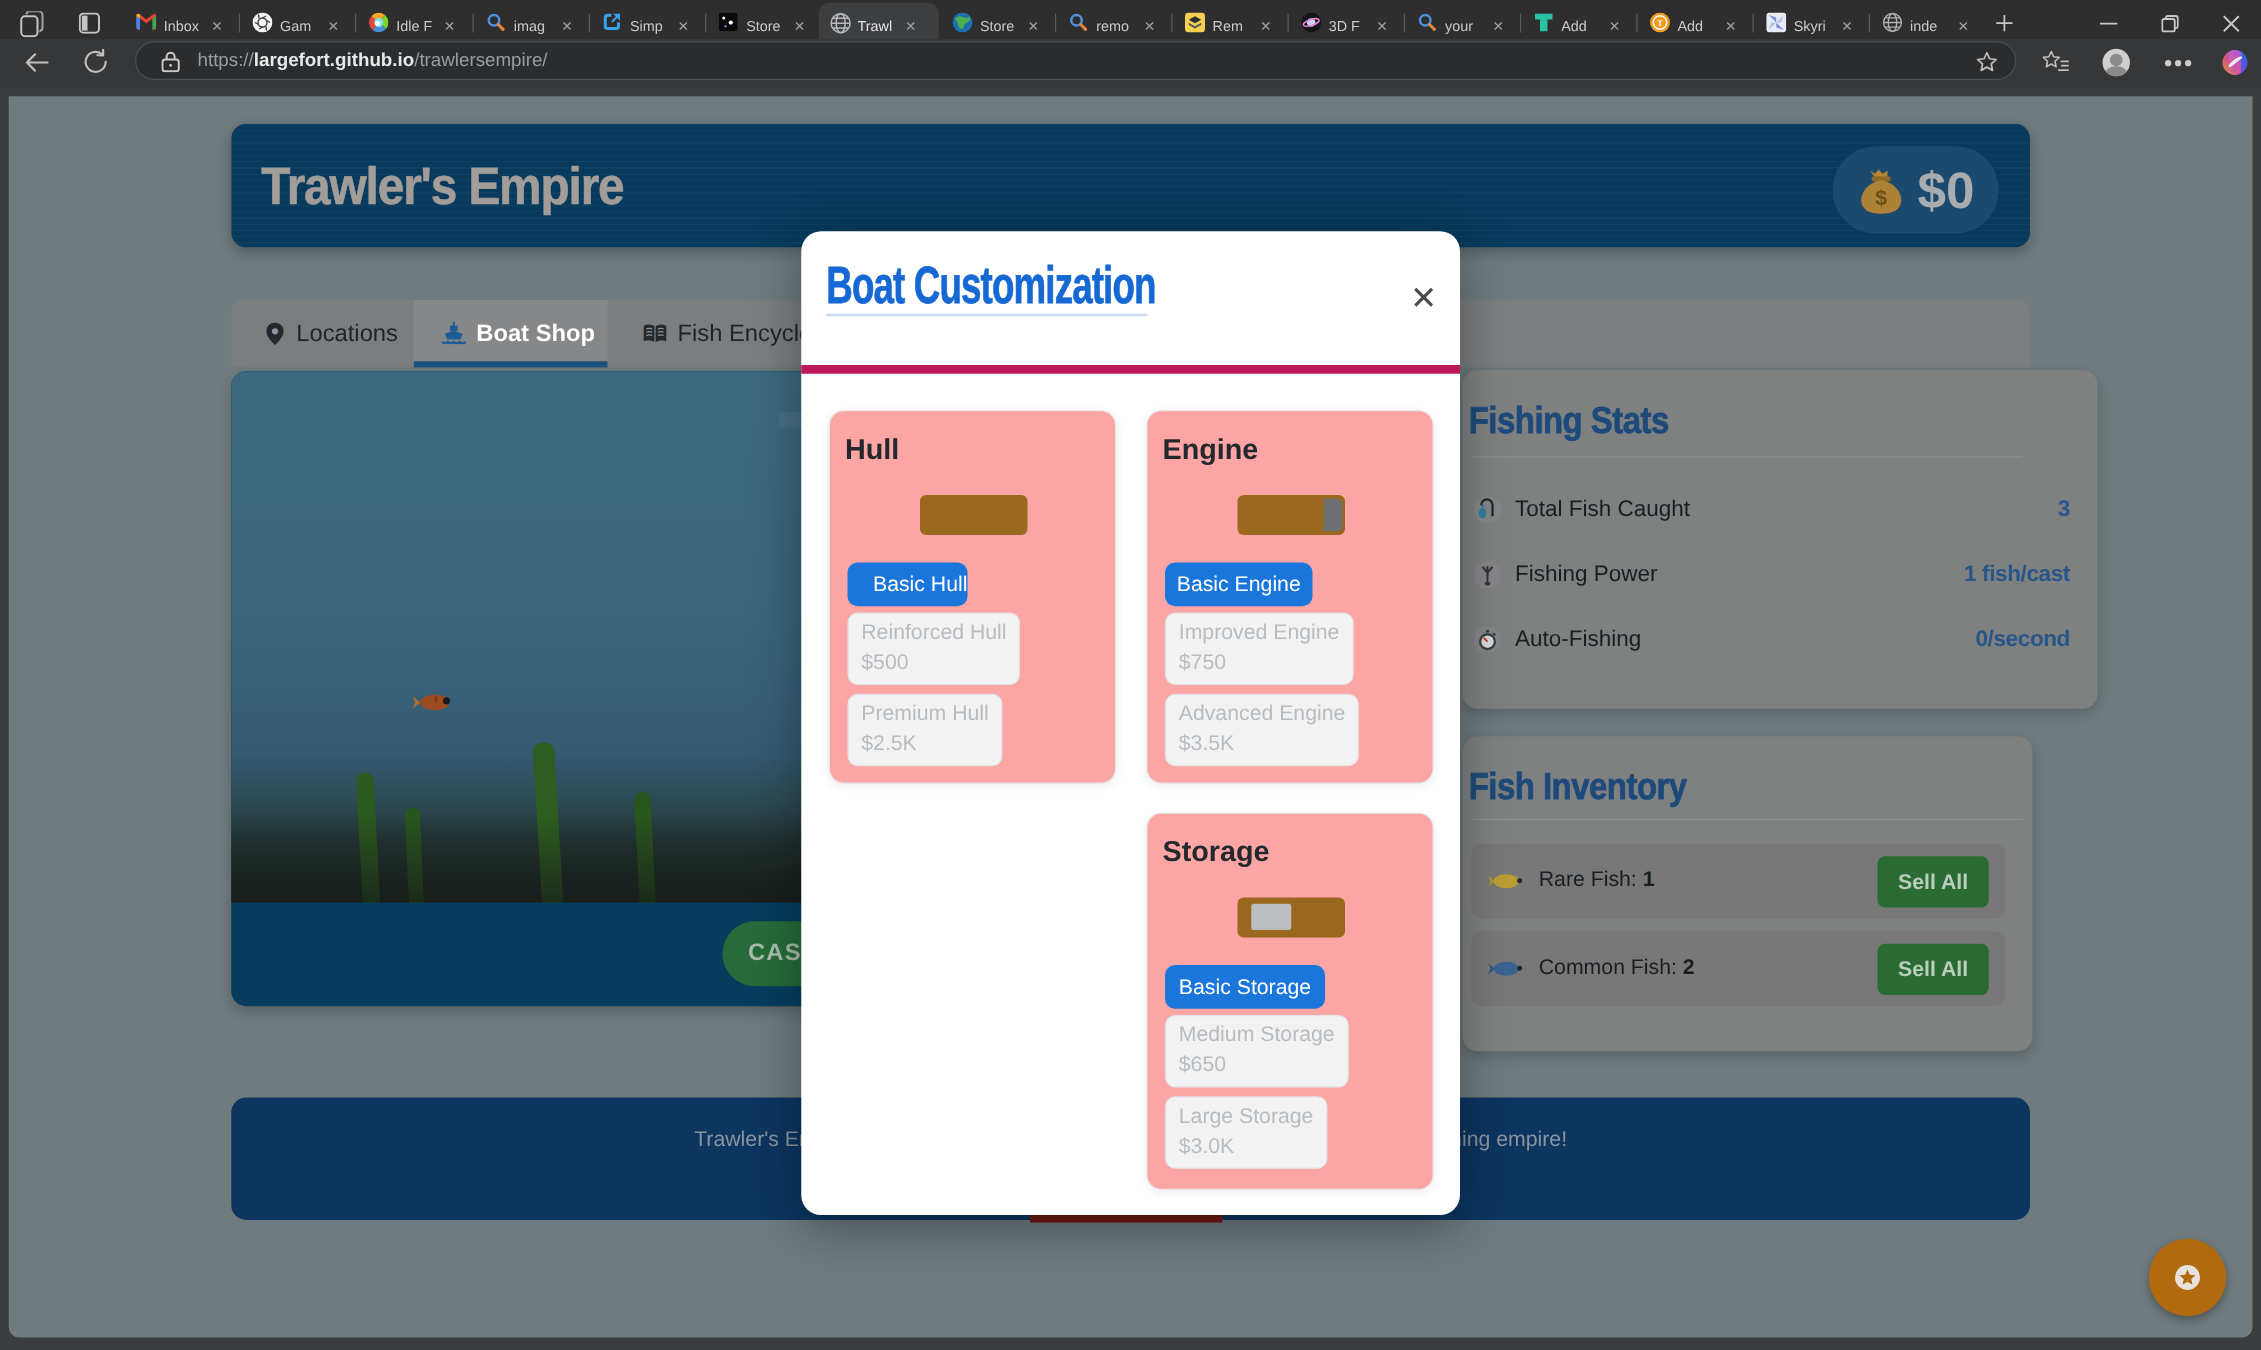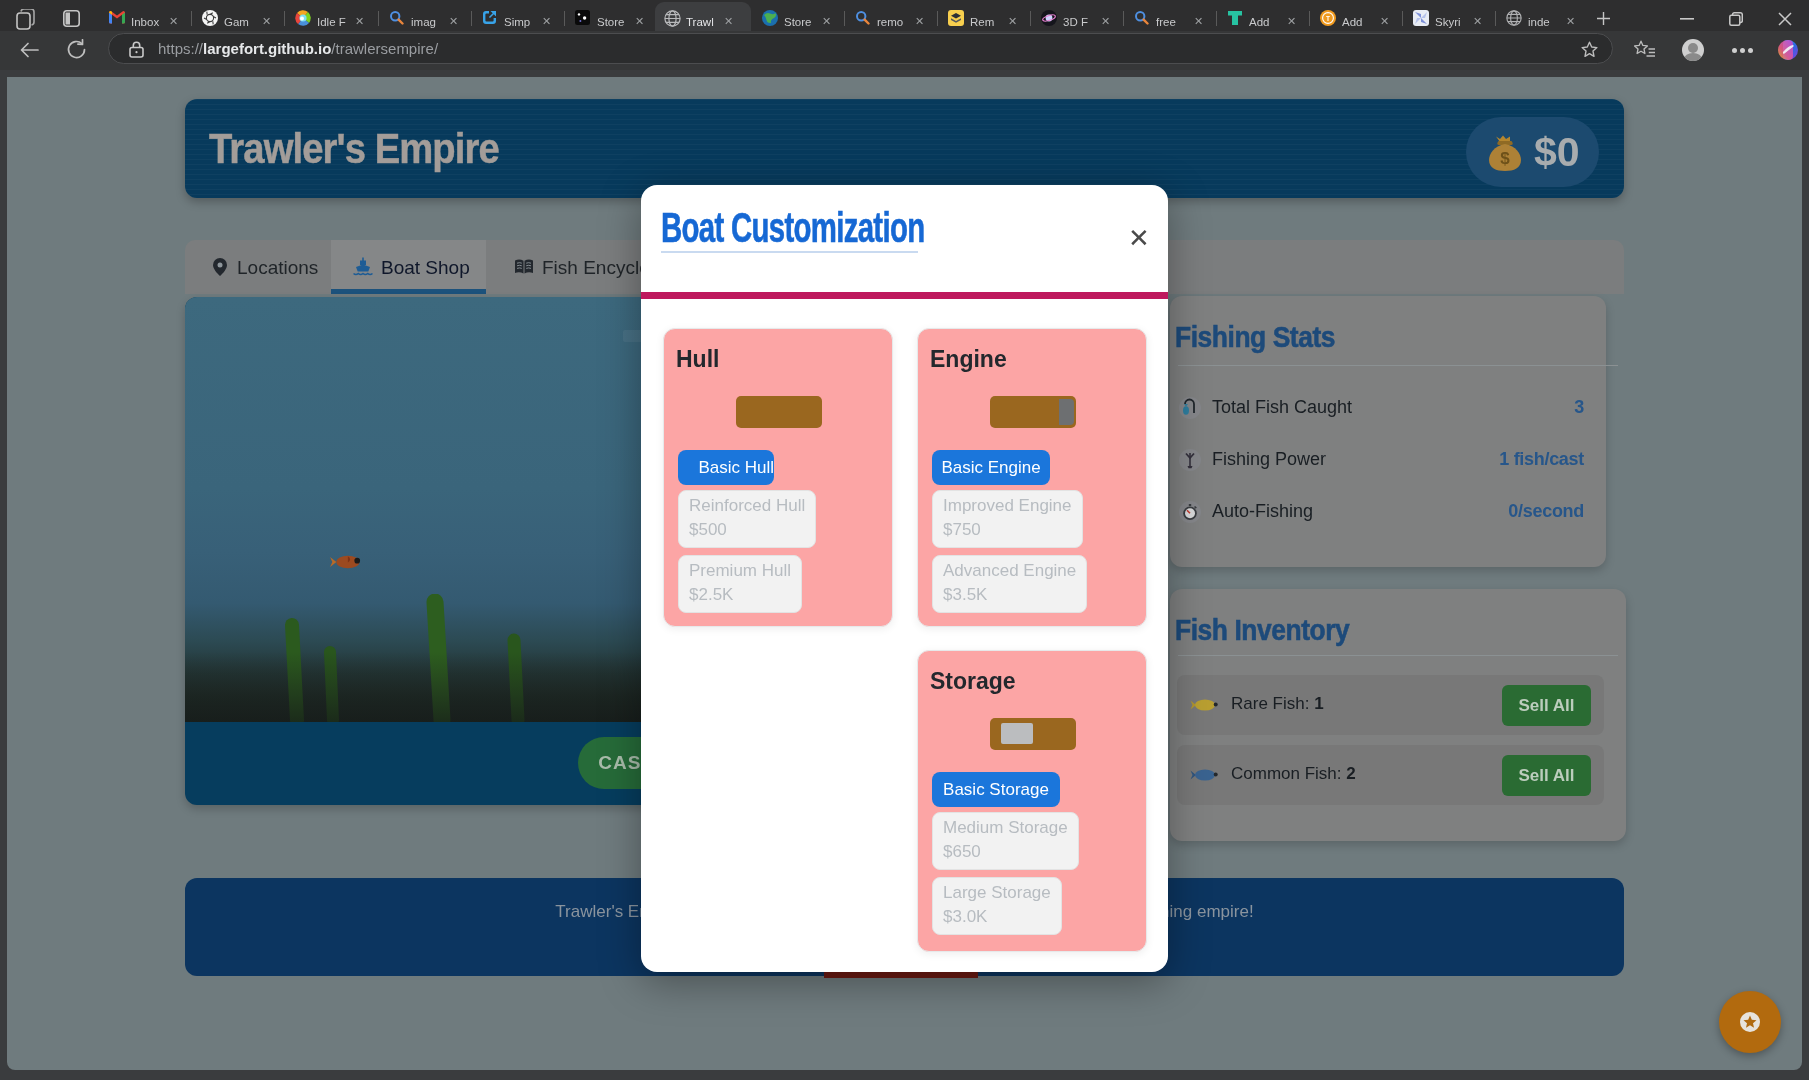--- a/index.html
+++ b/index.html
@@ -182,21 +182,21 @@
           </svg></span>
         <span class="ttl">3D F</span>
         <span class="tx">✕</span>
       </div>
     <div class="tabsep" style="left:1030px"></div>
     <div class="tab" style="left:1128px">
         <span class="ico"><svg width="15" height="15" viewBox="0 0 15 15">
             <circle cx="6.2" cy="6.2" r="4.2" fill="none" stroke="#4e8fe0" stroke-width="2"></circle>
             <path d="M9.6 9.6 L13.5 13.5" stroke="#e8853c" stroke-width="2.4" stroke-linecap="round"></path>
           </svg></span>
-        <span class="ttl">free</span>
+        <span class="ttl">your</span>
         <span class="tx">✕</span>
       </div>
     <div class="tabsep" style="left:1123px"></div>
     <div class="tab" style="left:1221px">
         <span class="ico"><svg width="16" height="16" viewBox="0 0 16 16">
             <path d="M1 1 H15 V5.5 H11 V15 H5 V5.5 H1 Z" fill="#27c3a2"></path>
           </svg></span>
         <span class="ttl">Add</span>
         <span class="tx">✕</span>
       </div>
@@ -318,21 +318,21 @@
           </svg>
         <div class="navlbl" style="left:44px;">Locations</div>
       </div>
       <div class="navtab" style="left:146px;width:155px;background:#858788;border-bottom:5px solid #1c527c;">
         <svg class="abs" style="left:22px;top:17px" width="20" height="19" viewBox="0 0 20 19">
             <path d="M3 10 L10 7.5 L17 10 L15.3 14.5 H4.7 Z" fill="#1d5c95"></path>
             <rect x="7" y="3.5" width="6" height="4.5" fill="#1d5c95"></rect>
             <rect x="9.2" y="0.5" width="1.6" height="3.5" fill="#1d5c95"></rect>
             <path d="M0.5 16.5 q2.4 2 4.8 0 q2.3 2 4.7 0 q2.4 2 4.8 0 q2.3 2 4.7 0" fill="none" stroke="#1d5c95" stroke-width="1.6"></path>
           </svg>
-        <div class="navlbl" style="left:50px;color:#0f172a;font-weight:normal;">Boat Shop</div>
+        <div class="navlbl" style="left:50px;color:#ffffff;font-weight:bold;">Boat Shop</div>
       </div>
       <div class="navtab" style="left:301px;width:240px;">
         <svg class="abs" style="left:28px;top:19px" width="20" height="16" viewBox="0 0 20 16">
             <path d="M1 1.5 Q5.5 -0.5 9.5 1.8 V14.5 Q5.5 12.3 1 14 Z" fill="#23282e"></path>
             <path d="M19 1.5 Q14.5 -0.5 10.5 1.8 V14.5 Q14.5 12.3 19 14 Z" fill="#23282e"></path>
             <path d="M3 4.2 Q5.7 3.2 7.8 4.2 M3 6.8 Q5.7 5.8 7.8 6.8 M3 9.4 Q5.7 8.4 7.8 9.4" stroke="#8e969b" stroke-width="0.9" fill="none"></path>
             <path d="M12.2 4.2 Q14.6 3.2 17 4.2 M12.2 6.8 Q14.6 5.8 17 6.8 M12.2 9.4 Q14.6 8.4 17 9.4" stroke="#8e969b" stroke-width="0.9" fill="none"></path>
           </svg>
         <div class="navlbl" style="left:56px;">Fish Encyclopedia</div>
       </div>
@@ -351,21 +351,21 @@
         <div class="abs" style="left:0;top:355px;width:948px;height:70px;background:linear-gradient(180deg,rgba(25,32,28,0) 0%,rgba(25,32,28,0.45) 55%,rgba(22,28,25,0.75) 100%);"></div>
         <svg class="abs" style="left:144px;top:257px" width="36" height="16" viewBox="0 0 40 18">
           <path d="M8 9 L1 3.5 L3.5 9 L1 14.5 Z" fill="#b86a28"></path>
           <ellipse cx="21" cy="9" rx="13" ry="7" fill="#9c4a20"></ellipse>
           <path d="M21 2.5 Q26 6 21 9.5 Z" fill="#7e3316"></path>
           <circle cx="31.5" cy="7.5" r="3.2" fill="#1a1a1a"></circle>
         </svg>
       </div>
       <div id="castbtn">CAST LINE</div>
     </div>
-    <div class="abs panel" id="statspanel" style="left:1163px;top:219px;width:436px;height:271px;padding-left:17px;">
+    <div class="abs panel" id="statspanel" style="left:1163px;top:219px;width:508px;height:271px;padding-left:17px;">
       <div class="ptitle">Fishing Stats</div>
       <div class="psep" style="top:69px;width:440px;"></div>
       <svg class="abs" style="left:9px;top:101px" width="22" height="22" viewBox="0 0 22 22">
           <circle cx="11" cy="11" r="11" fill="#85868a"></circle>
           <path d="M15 16 V7 a4.5 4.5 0 0 0 -9 0" fill="none" stroke="#20262c" stroke-width="1.8"></path>
           <ellipse cx="7" cy="13.5" rx="3" ry="4.2" fill="#2e7d9e"></ellipse>
           <path d="M7 9.5 L5 7 L9 7Z" fill="#2e7d9e"></path>
         </svg>
       <div class="srow" style="top:101px;">Total Fish Caught</div>
       <div class="sval" style="top:101px;">3</div>

